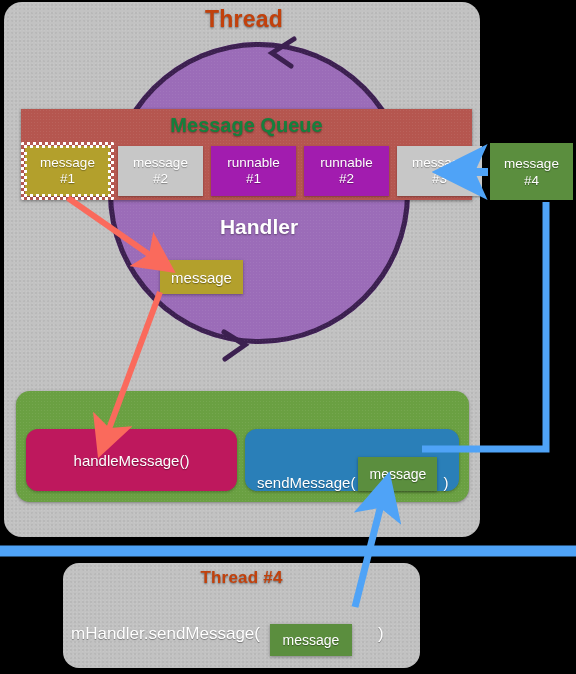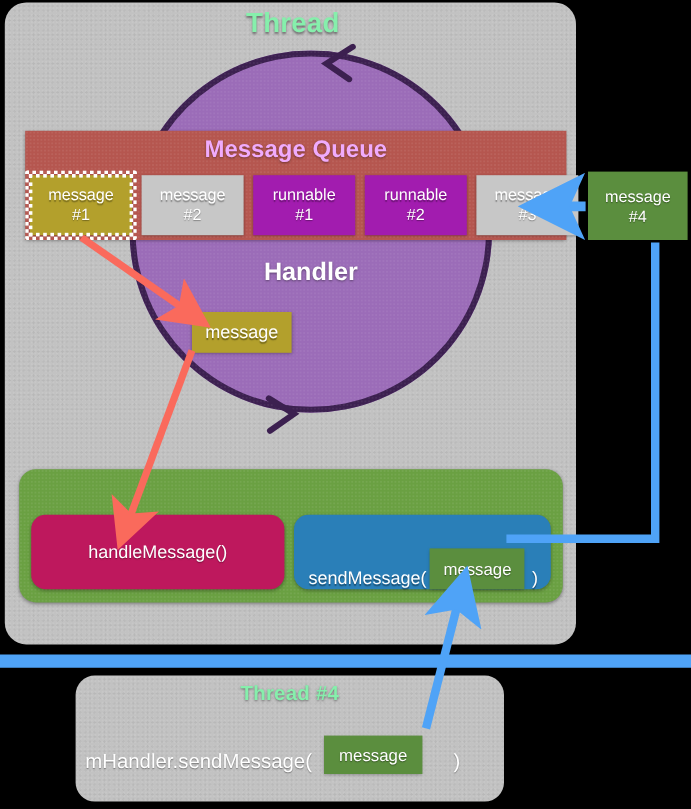--- a/index.html
+++ b/index.html
@@ -13,21 +13,21 @@
     box-shadow:0 1px 3px rgba(0,0,0,.45);
   }
   .thread-box::after{
     content:"";position:absolute;inset:0;border-radius:18px;pointer-events:none;
     background-image:
       radial-gradient(rgba(255,255,255,.09) 1px, transparent 1px),
       radial-gradient(rgba(0,0,0,.05) 1px, transparent 1px);
     background-size:3px 3px,4px 4px;background-position:0 0,2px 1px;
   }
   .title{
-    position:absolute;left:0;right:0;text-align:center;color:#86efac;
+    position:absolute;left:0;right:0;text-align:center;color:#c2410c;
     font-weight:bold;text-shadow:0 1px 2px rgba(0,0,0,.45);
     letter-spacing:.2px;
   }
 
   
   .looper-circle{
     position:absolute;left:108px;top:42px;width:302px;height:302px;
     border-radius:50%;background:#9b6cb8;
     box-shadow:inset 0 0 0 5px #3c2050;
   }
@@ -46,21 +46,21 @@
     position:absolute;left:21px;top:109px;width:451px;height:91px;
     background:#b5564f;box-shadow:0 1px 3px rgba(0,0,0,.4);
   }
   .mq-bar::after{
     content:"";position:absolute;inset:0;
     background-image:radial-gradient(rgba(255,255,255,.07) 1px,transparent 1px);
     background-size:3px 3px;
   }
   .mq-title{
     position:absolute;left:21px;top:114px;width:451px;text-align:center;
-    color:#f0abfc;font-size:20px;font-weight:bold;text-shadow:0 1px 2px rgba(0,0,0,.4);
+    color:#15803d;font-size:20px;font-weight:bold;text-shadow:0 1px 2px rgba(0,0,0,.4);
   }
   .queue-row{position:absolute;left:21px;top:146px;width:451px;height:50px;}
   .qitem{
     position:absolute;top:0;height:50px;display:flex;flex-direction:column;
     align-items:center;justify-content:center;color:#fff;font-size:13.5px;
     line-height:16px;text-shadow:0 1px 1px rgba(0,0,0,.35);
     box-shadow:0 1px 2px rgba(0,0,0,.3);
   }
   .qitem span{display:block;}
   .q-light{background:#c7c7c7;}
@@ -165,21 +165,21 @@
     <span style="margin-left:12px;">sendMessage(</span>
     <span class="chip chip-green" style="position:relative;left:0;top:0;width:79px;height:34px;font-size:14px;margin-left:3px;">
       <span>message</span>
     </span>
     <span style="margin-left:6px;">)</span>
   </div>
 
   <div class="thread-box" style="left:63px;top:563px;width:357px;height:105px;border-radius:16px;"></div>
   <div class="title" style="left:63px;width:357px;top:568px;font-size:17px;">Thread #4</div>
 
-  <div style="position:absolute;left:63px;top:597px;width:357px;height:48px;display:flex;align-items:flex-end;">
+  <div style="position:absolute;left:63px;top:624px;width:357px;height:48px;display:flex;align-items:flex-start;">
     <span class="txt-white" style="margin-left:8px;font-size:17px;text-shadow:0 1px 1px rgba(0,0,0,.4);">mHandler.sendMessage(</span>
     <span class="chip chip-green" style="position:relative;left:0;top:0;width:82px;height:32px;font-size:14px;margin-left:10px;">
       <span>message</span>
     </span>
     <span class="txt-white" style="margin-left:26px;font-size:17px;text-shadow:0 1px 1px rgba(0,0,0,.4);">)</span>
   </div>
 
   <svg class="overlay" viewBox="0 0 576 674">
     <defs>
       <marker id="redhead" markerWidth="7" markerHeight="7" refX="3.2" refY="3.5" orient="auto">

